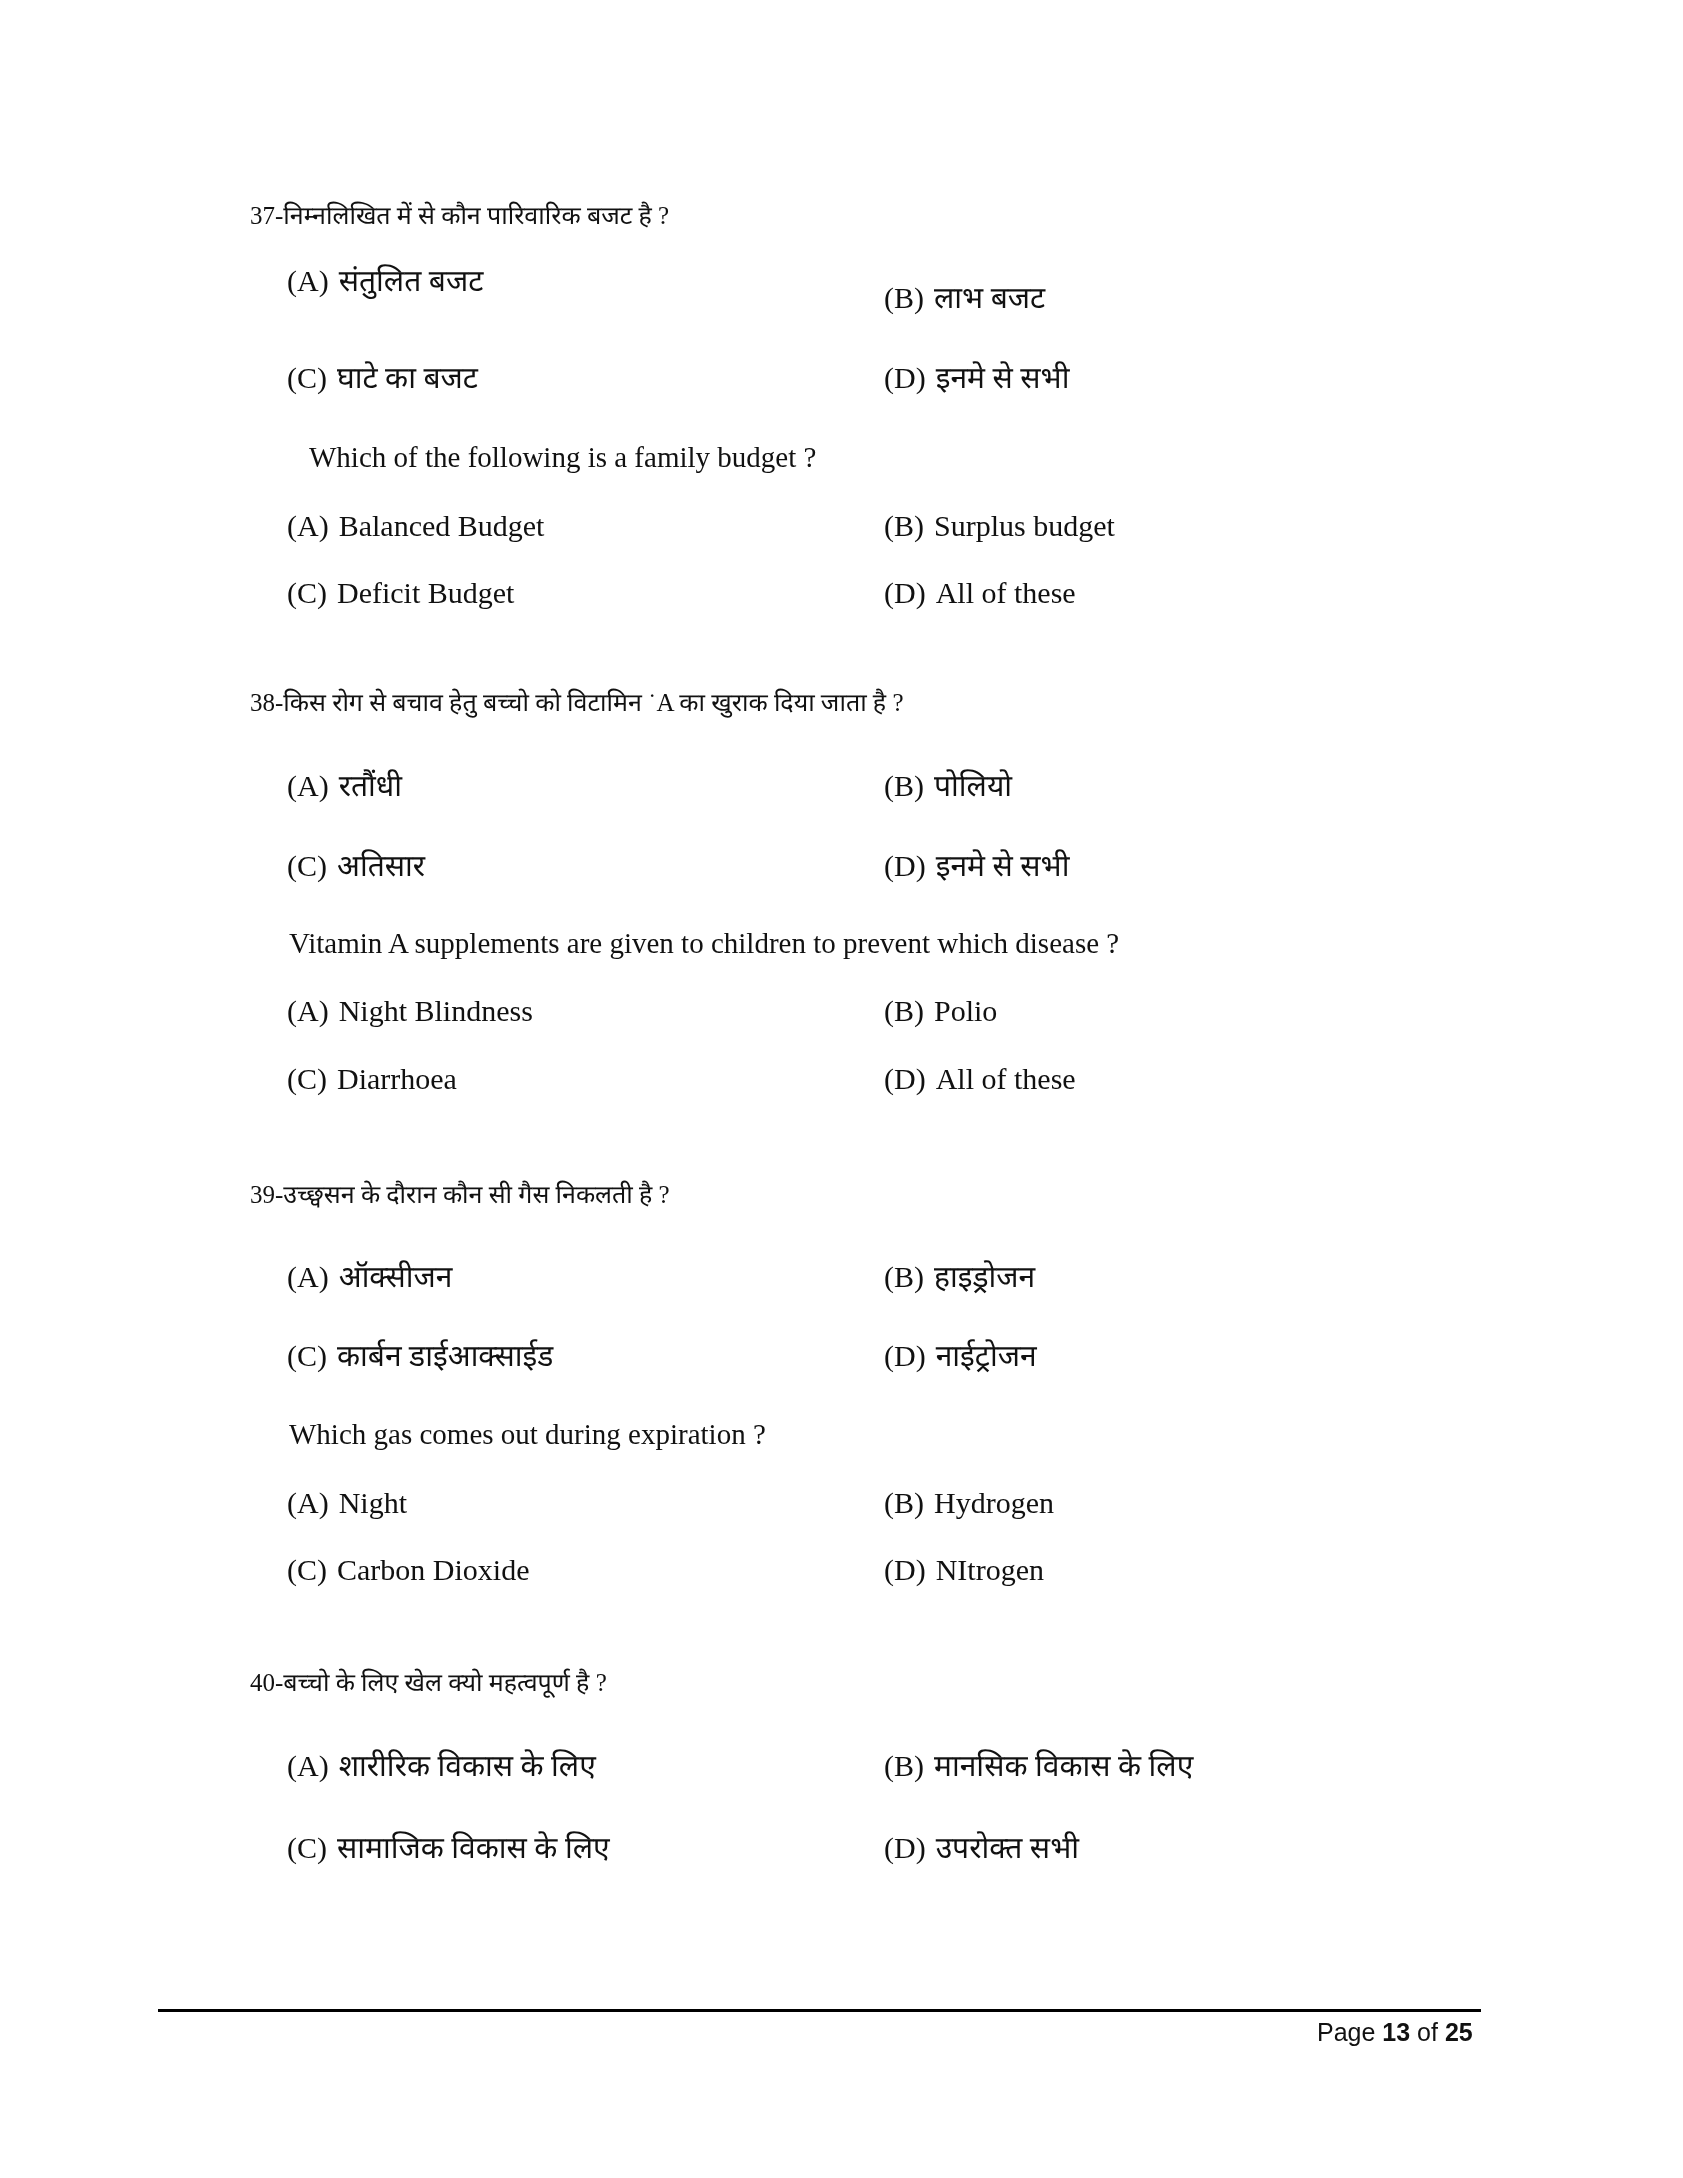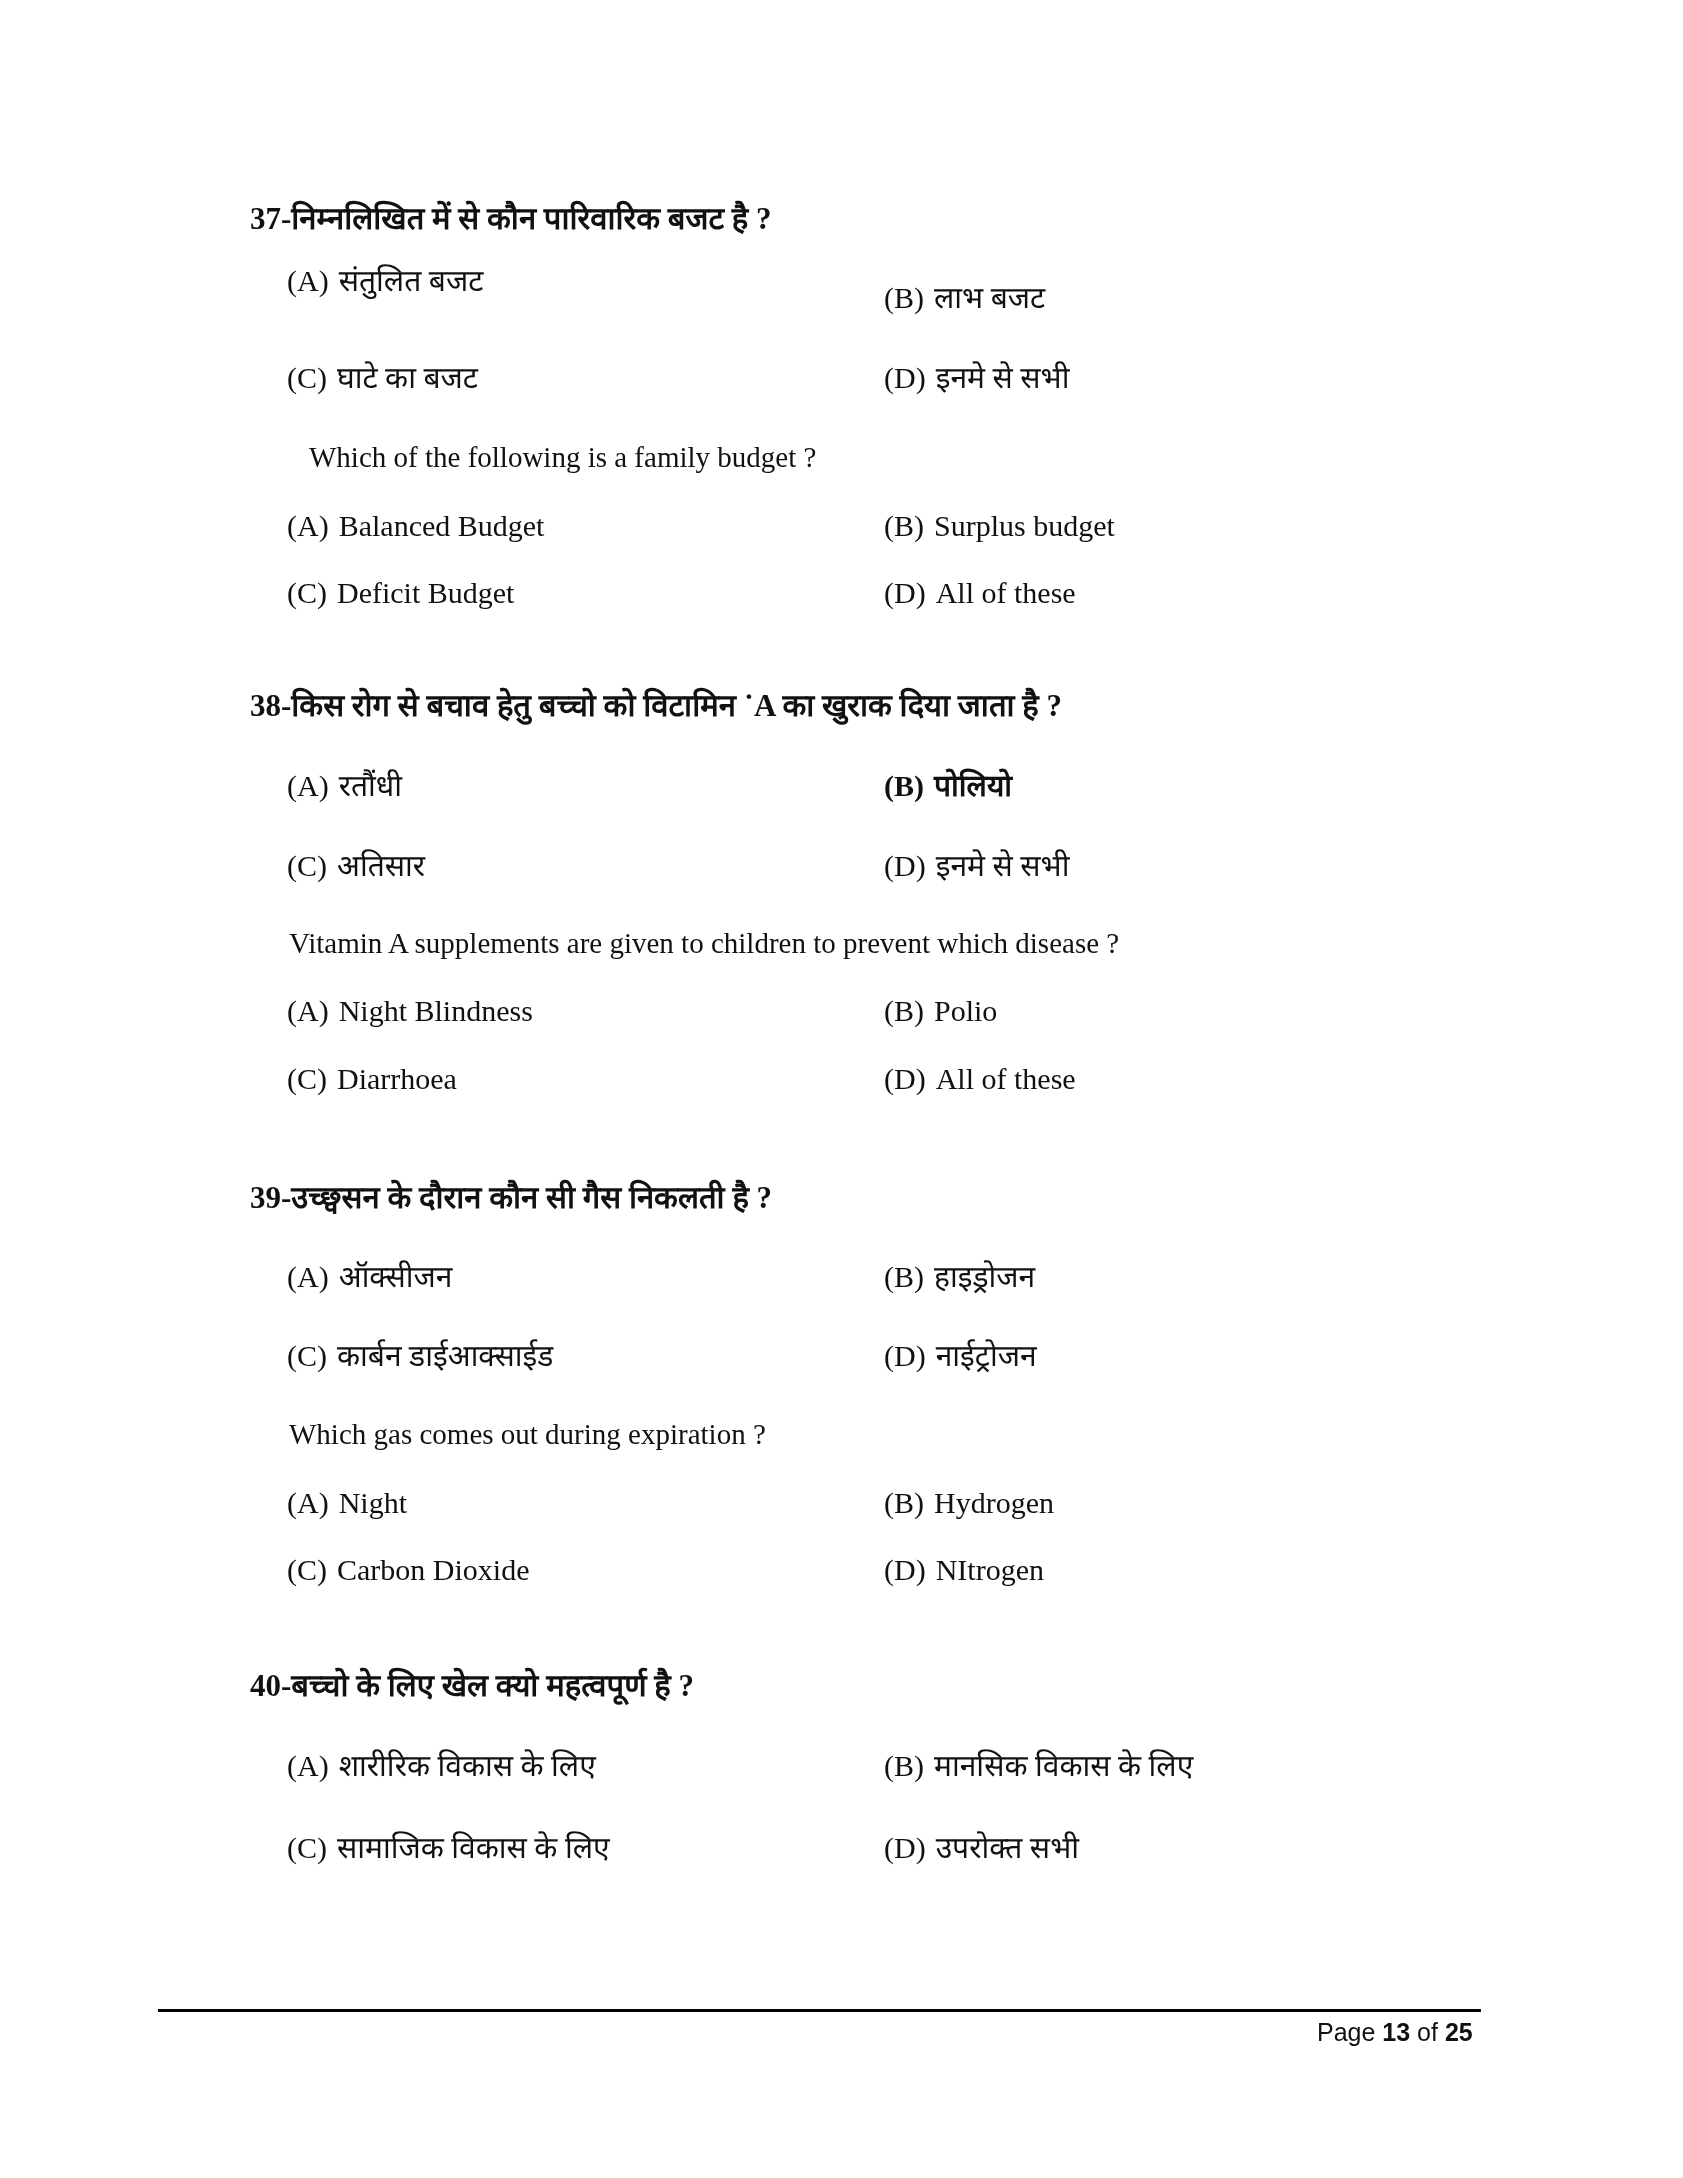--- a/index.html
+++ b/index.html
@@ -1,18 +1,18 @@
 <!DOCTYPE html>
 <html><head>
 <meta charset="utf-8">
 <style>
   html, body { margin:0; padding:0; background:#ffffff; }
   body { width:1683px; height:2178px; position:relative; overflow:hidden;
          font-family:"Liberation Serif", "DejaVu Serif", serif; color:#111; }
-  .q { position:absolute; left:250px; font-size:31px; white-space:nowrap; line-height:1;font-weight:bold; }
+  .q { position:absolute; left:250px; font-size:25px; white-space:nowrap; line-height:1; }
   .opt { position:absolute; font-size:30px; white-space:nowrap; line-height:1; }
   .eq { position:absolute; left:289px; font-size:29px; white-space:nowrap; line-height:1; }
   .colA { left:287px; }
   .colB { left:884px; }
   .letter { margin-right:10px; }
   .rule { position:absolute; left:158px; top:2009px; width:1323px; height:3px; background:#000; }
   .footer { position:absolute; left:1317px; top:2018px; font-family:"Liberation Sans","DejaVu Sans",sans-serif;
             font-size:25px; color:#111; white-space:nowrap; }
   .footer b { font-weight:bold;margin-top:24px; }
 </style>
@@ -29,21 +29,21 @@
 <div class="eq" style="top:443px;margin-left:20px;">Which of the following is a family budget ?</div>
 <div class="opt colA" style="top:511px;"><span class="letter">(A)</span><span>Balanced Budget</span></div>
 <div class="opt colB" style="top:511px;"><span class="letter">(B)</span><span>Surplus budget</span></div>
 <div class="opt colA" style="top:578px;"><span class="letter">(C)</span><span>Deficit Budget</span></div>
 <div class="opt colB" style="top:578px;"><span class="letter">(D)</span><span>All of these</span></div>
 
 <div class="q" style="top:690px;">
   <span>38-</span><span>किस रोग से बचाव हेतु बच्चो को विटामिन ˙A का खुराक दिया जाता है ?</span>
 </div>
 <div class="opt colA" style="top:771px;"><span class="letter">(A)</span><span>रतौंधी</span></div>
-<div class="opt colB" style="top:771px;font-weight:bold;"><span class="letter">(B)</span><span>पोलियो</span></div>
+<div class="opt colB" style="top:771px;"><span class="letter">(B)</span><span>पोलियो</span></div>
 <div class="opt colA" style="top:851px;"><span class="letter">(C)</span><span>अतिसार</span></div>
 <div class="opt colB" style="top:851px;"><span class="letter">(D)</span><span>इनमे से सभी</span></div>
 <div class="eq" style="top:929px;">Vitamin A supplements are given to children to prevent which disease ?</div>
 <div class="opt colA" style="top:996px;"><span class="letter">(A)</span><span>Night Blindness</span></div>
 <div class="opt colB" style="top:996px;"><span class="letter">(B)</span><span>Polio</span></div>
 <div class="opt colA" style="top:1064px;"><span class="letter">(C)</span><span>Diarrhoea</span></div>
 <div class="opt colB" style="top:1064px;"><span class="letter">(D)</span><span>All of these</span></div>
 
 <div class="q" style="top:1182px;">
   <span>39-</span><span>उच्छ्वसन के दौरान कौन सी गैस निकलती है ?</span>

